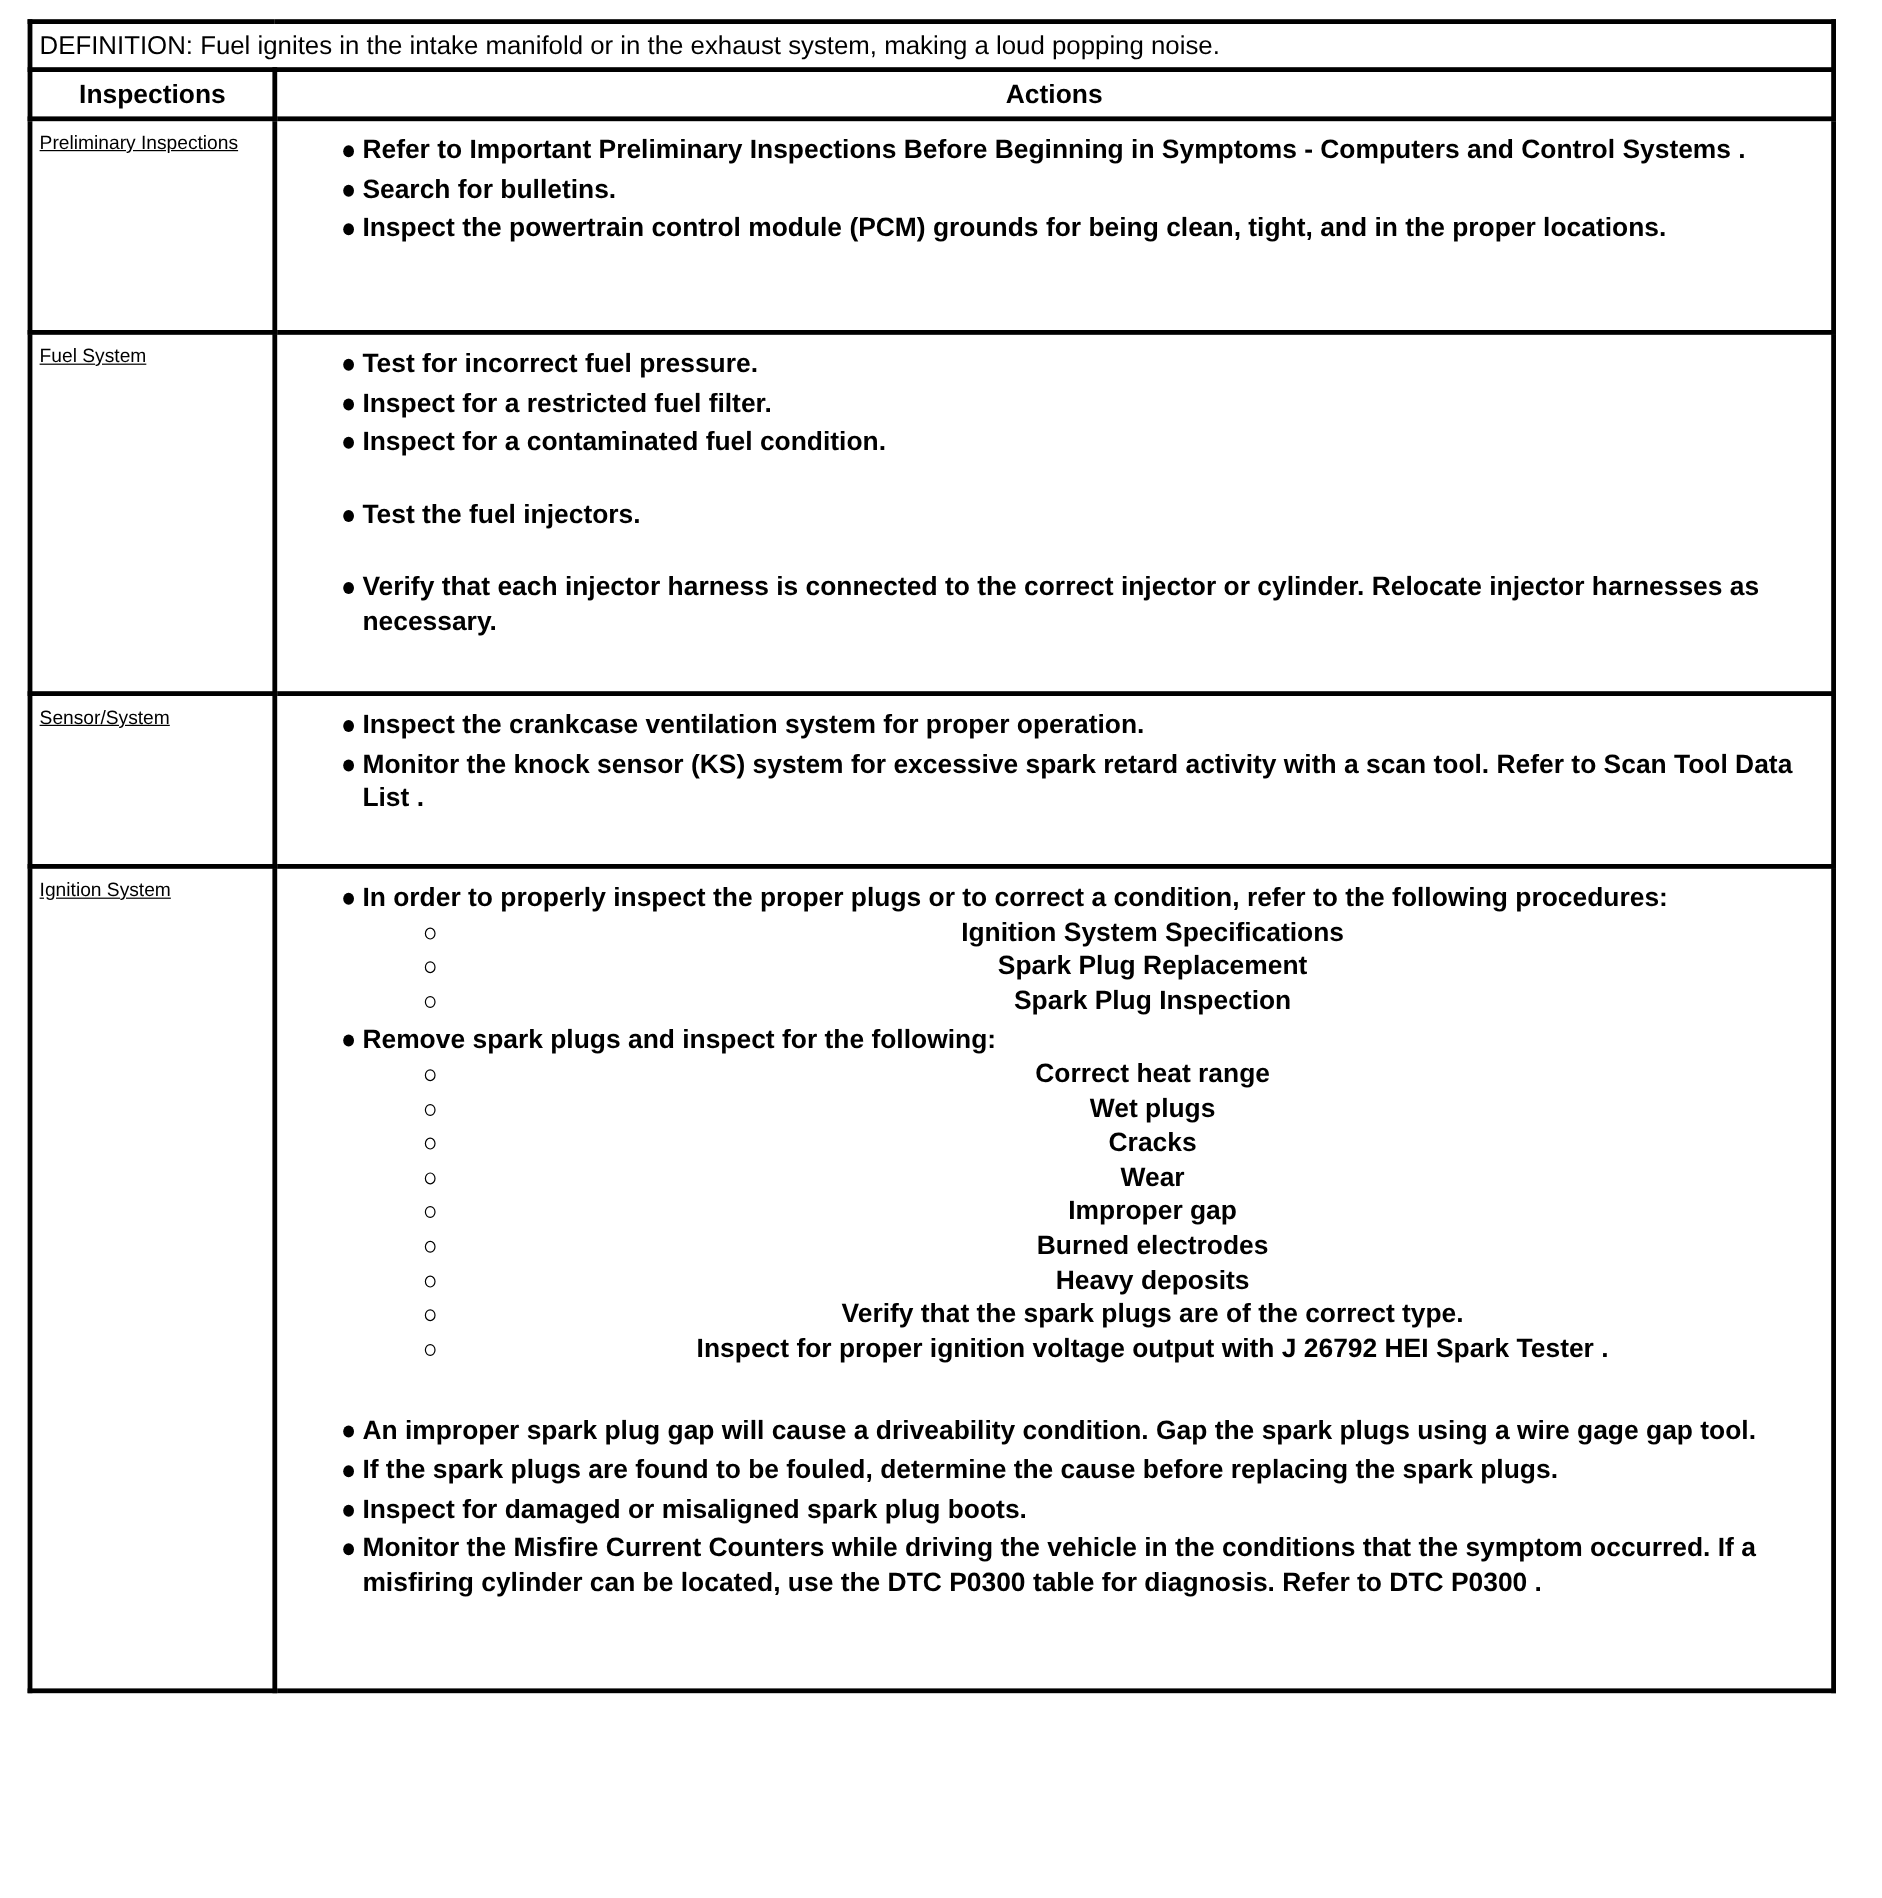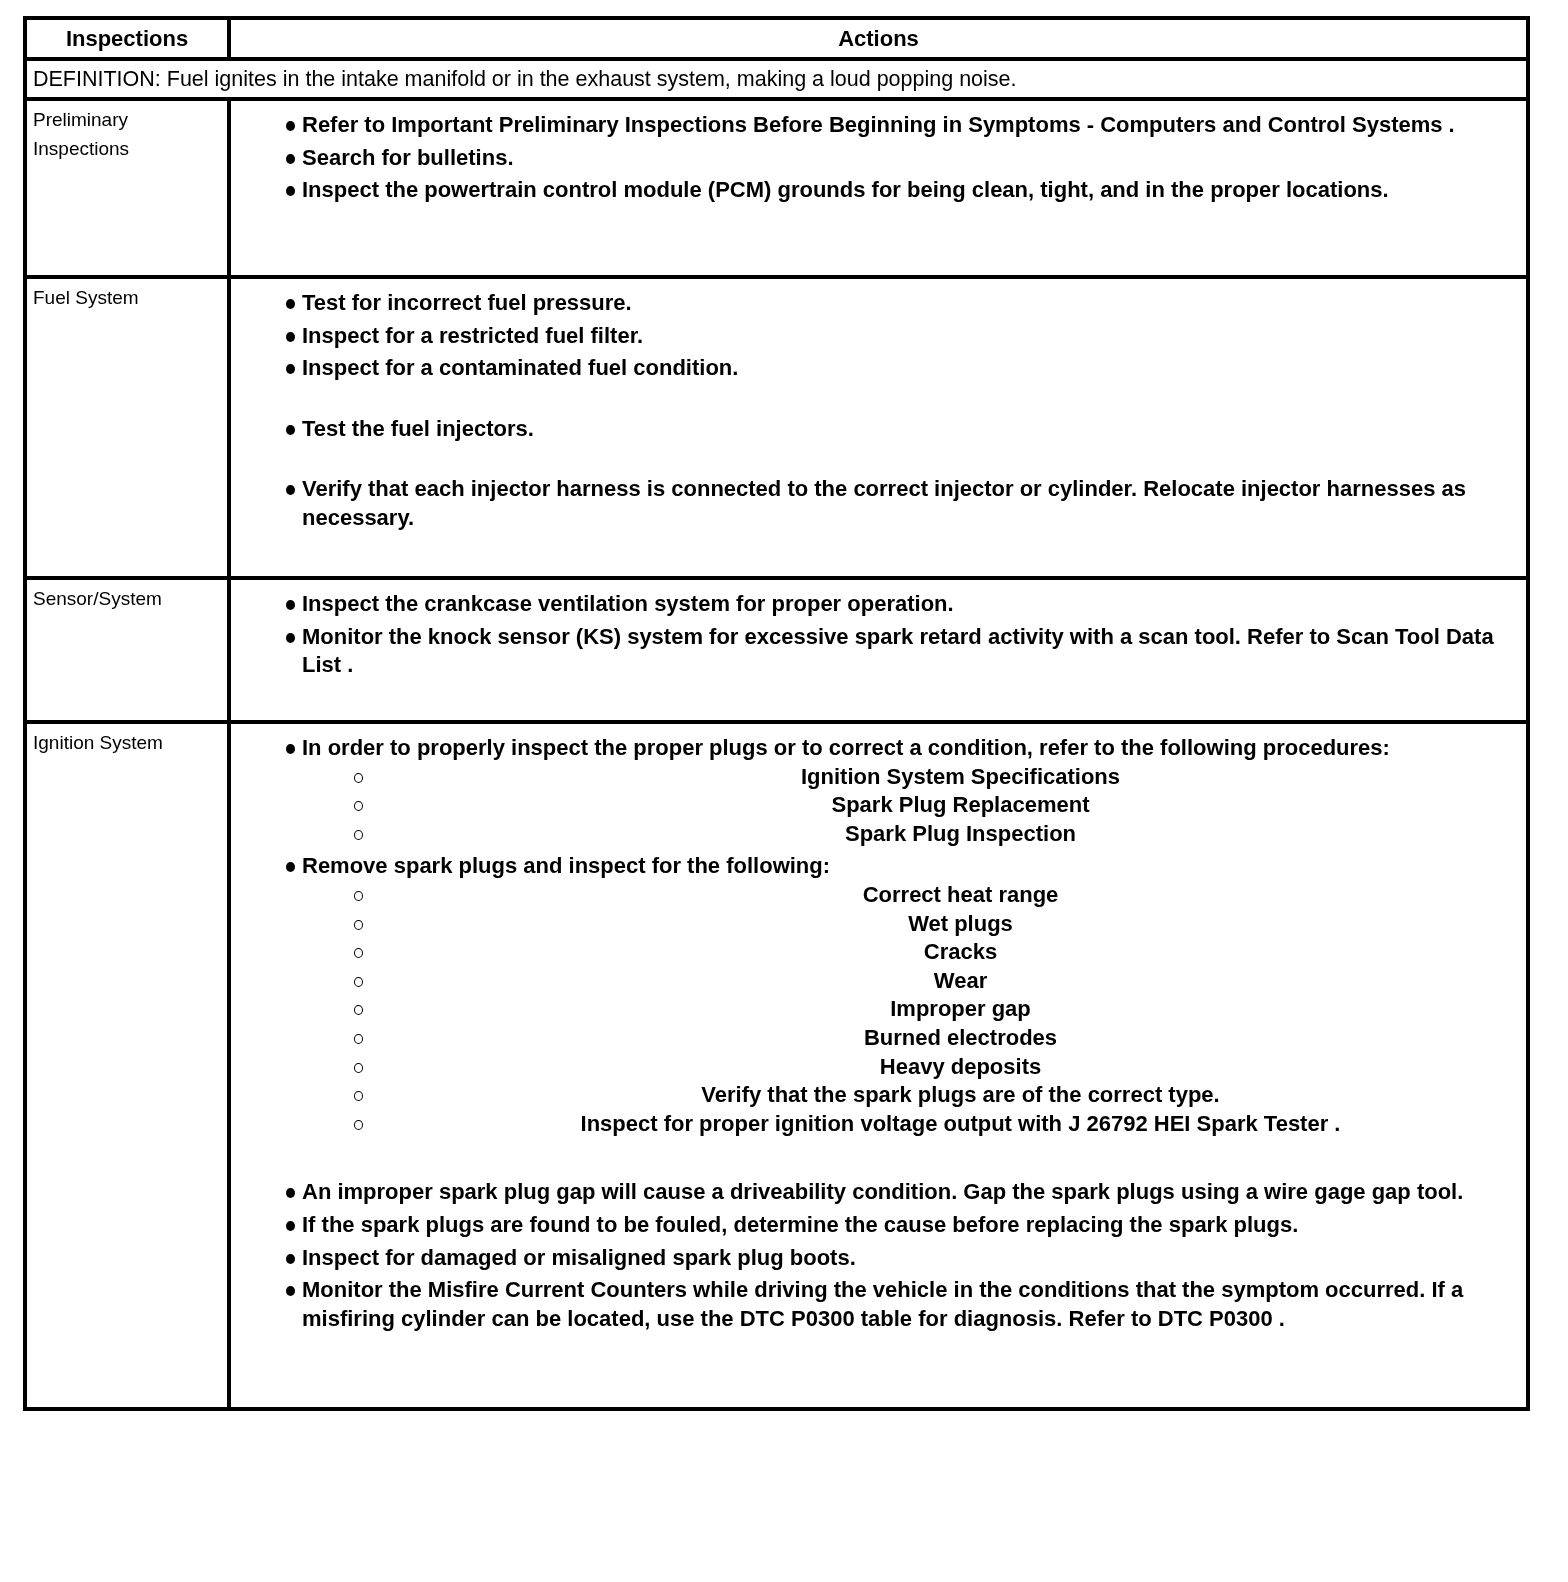--- a/index.html
+++ b/index.html
@@ -40,22 +40,23 @@
       font-size: 22px;
     }
     .def-cell {
       height: 34px;
       padding-left: 6px !important;
       line-height: 36px;
       font-size: 21.5px;
     }
     .insp-cell {
       padding: 4px 0 0 6px !important;
-      font-size: 19px;
+      font-size: 16px;
       line-height: 29px;
+      text-decoration: underline;
     }
     .act-cell {
       position: relative;
     }
     .row-prelim td { height: 170px; }
     .row-fuel td { height: 293px; }
     .row-sensor td { height: 136px; }
     .row-ignition td { height: 679px; }
     .row-cooling td { height: 138px; }
 
@@ -108,25 +109,25 @@
 </head>
 <body>
 
 <table id="doc-table">
   <colgroup>
       <col class="c1">
       <col class="c2">
     </colgroup>
   <tbody>
       <tr>
+    <td colspan="2" class="def-cell">DEFINITION: Fuel ignites in the intake manifold or in the exhaust system, making a loud popping noise.</td>
+  </tr>
+  <tr>
     <th>Inspections</th>
     <th>Actions</th>
-  </tr>
-  <tr>
-    <td colspan="2" class="def-cell">DEFINITION: Fuel ignites in the intake manifold or in the exhaust system, making a loud popping noise.</td>
   </tr>
 
   <tr class="row-prelim">
     <td class="insp-cell">Preliminary Inspections</td>
     <td class="act-cell">
       <ul class="blist">
         <li><span class="bullet"></span><span>Refer to Important Preliminary Inspections Before Beginning in Symptoms - Computers and Control Systems .</span></li>
         <li><span class="bullet"></span><span>Search for bulletins.</span></li>
         <li><span class="bullet"></span><span>Inspect the powertrain control module (PCM) grounds for being clean, tight, and in the proper locations.</span></li>
       </ul>

